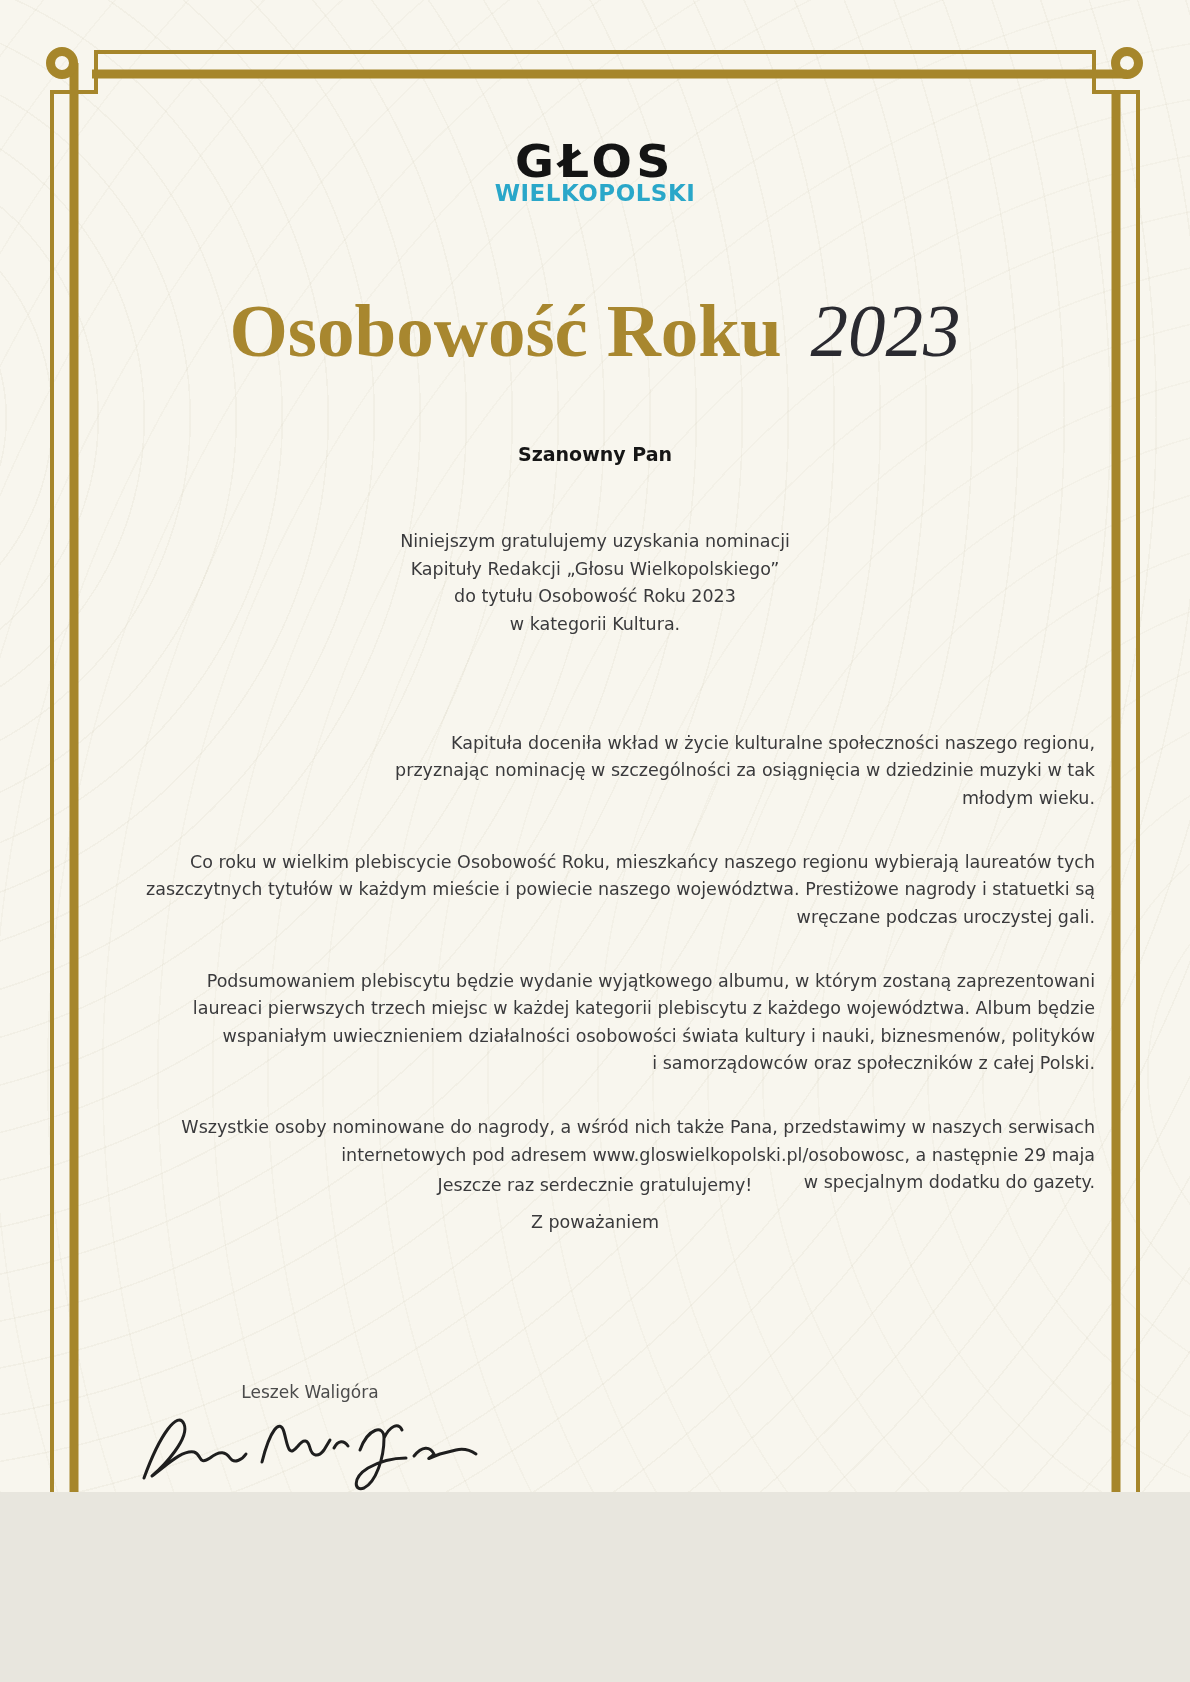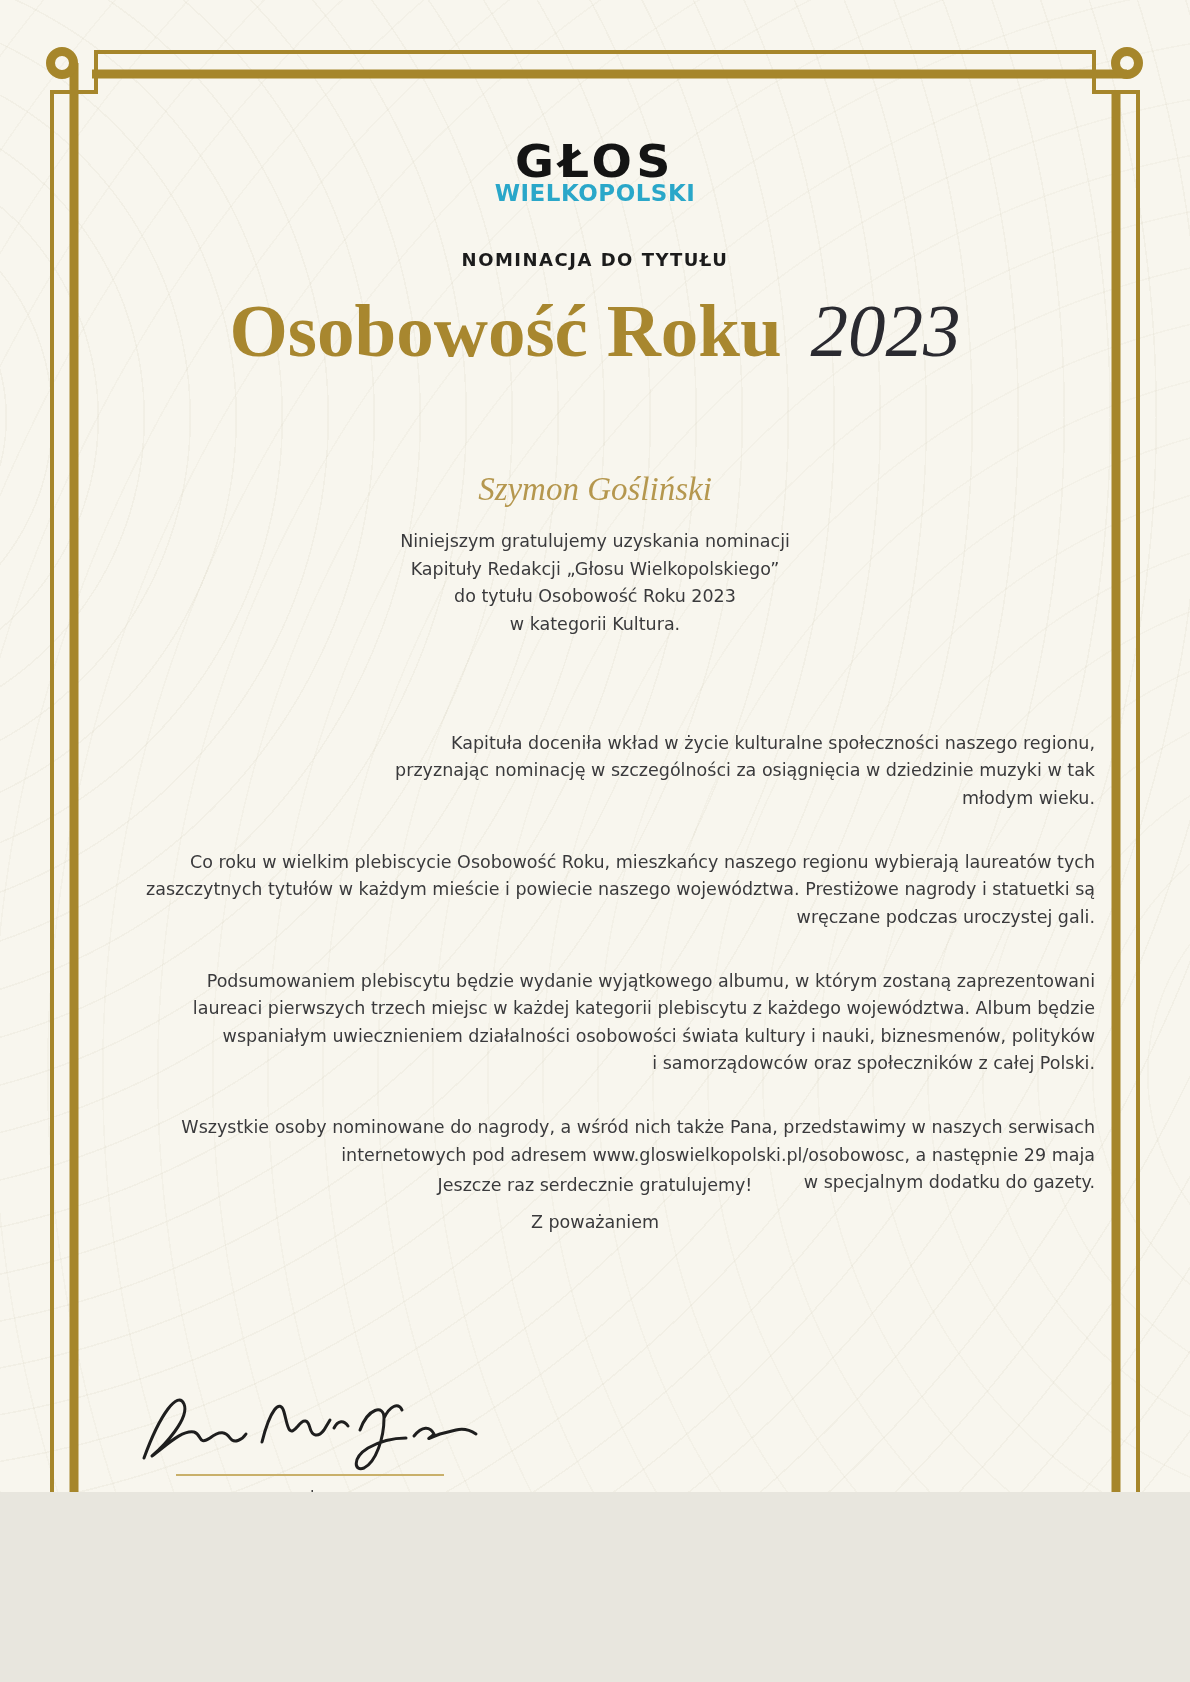--- a/index.html
+++ b/index.html
@@ -81,28 +81,27 @@
         <circle cx="62" cy="1619" r="11.5"></circle>
       </g>
     </g>
   </svg>
 
   <div class="abs logo">
     <div class="logo-top">GŁOS</div>
     <div class="logo-bottom" style="color:#2aa7c9">WIELKOPOLSKI</div>
   </div>
 
-  <div class="abs nomination">NOMINACJA DO TYTUŁU</div>
 
   <div class="abs title">
     <span class="title-main" style="color:#a8872f">Osobowość Roku</span>
     <span class="title-year">2023</span>
   </div>
 
-  <div class="abs recipient-name">Szymon Gośliński</div>
+  <div class="abs greeting">Szanowny Pan</div>
 
   <div class="abs bodytext intro">Niniejszym gratulujemy uzyskania nominacji
 Kapituły Redakcji „Głosu Wielkopolskiego”
 do tytułu Osobowość Roku 2023
 w kategorii Kultura.</div>
 
   <div class="abs bodytext main-paras">
     <p>Kapituła doceniła wkład w życie kulturalne społeczności naszego regionu,
 przyznając nominację w szczególności za osiągnięcia w dziedzinie muzyki w tak
 młodym wieku.</p>
@@ -115,20 +114,21 @@
 i samorządowców oraz społeczników z całej Polski.</p>
     <p>Wszystkie osoby nominowane do nagrody, a wśród nich także Pana, przedstawimy w naszych serwisach
 internetowych pod adresem www.gloswielkopolski.pl/osobowosc, a następnie 29 maja
 w specjalnym dodatku do gazety.</p>
   </div>
 
   <div class="abs bodytext congrats">Jeszcze raz serdecznie gratulujemy!</div>
   <div class="abs bodytext closing">Z poważaniem</div>
 
   <div class="sig-col left">
+    <div class="sig-name">Leszek Waligóra</div>
     <div class="sig-draw">
       <svg width="345" height="88" viewBox="0 0 345 88">
         <g fill="none" stroke="#1e1e1e" stroke-width="3" stroke-linecap="round" stroke-linejoin="round">
           <path d="M 6 74 C 22 30 40 6 46 20 C 52 34 26 62 14 72 C 30 60 44 46 56 48 C 64 50 60 62 72 54 C 82 46 88 48 92 54 C 96 60 104 56 108 50"></path>
           <path d="M 124 58 C 132 26 142 14 146 28 C 150 42 150 54 160 42 C 166 34 170 36 172 44 C 174 52 180 54 186 46 L 192 36 M 196 44 C 200 36 206 36 210 42"></path>
           <path d="M 222 46 C 230 24 246 20 246 34 C 246 54 238 78 226 84 C 216 88 214 74 230 64 C 244 56 258 54 268 54 M 246 34 C 252 22 260 18 264 26"></path>
           <path d="M 276 52 C 284 42 292 42 296 50 C 290 56 286 56 302 50 L 318 46 C 326 44 332 46 338 50"></path>
         </g>
       </svg>
     </div>

